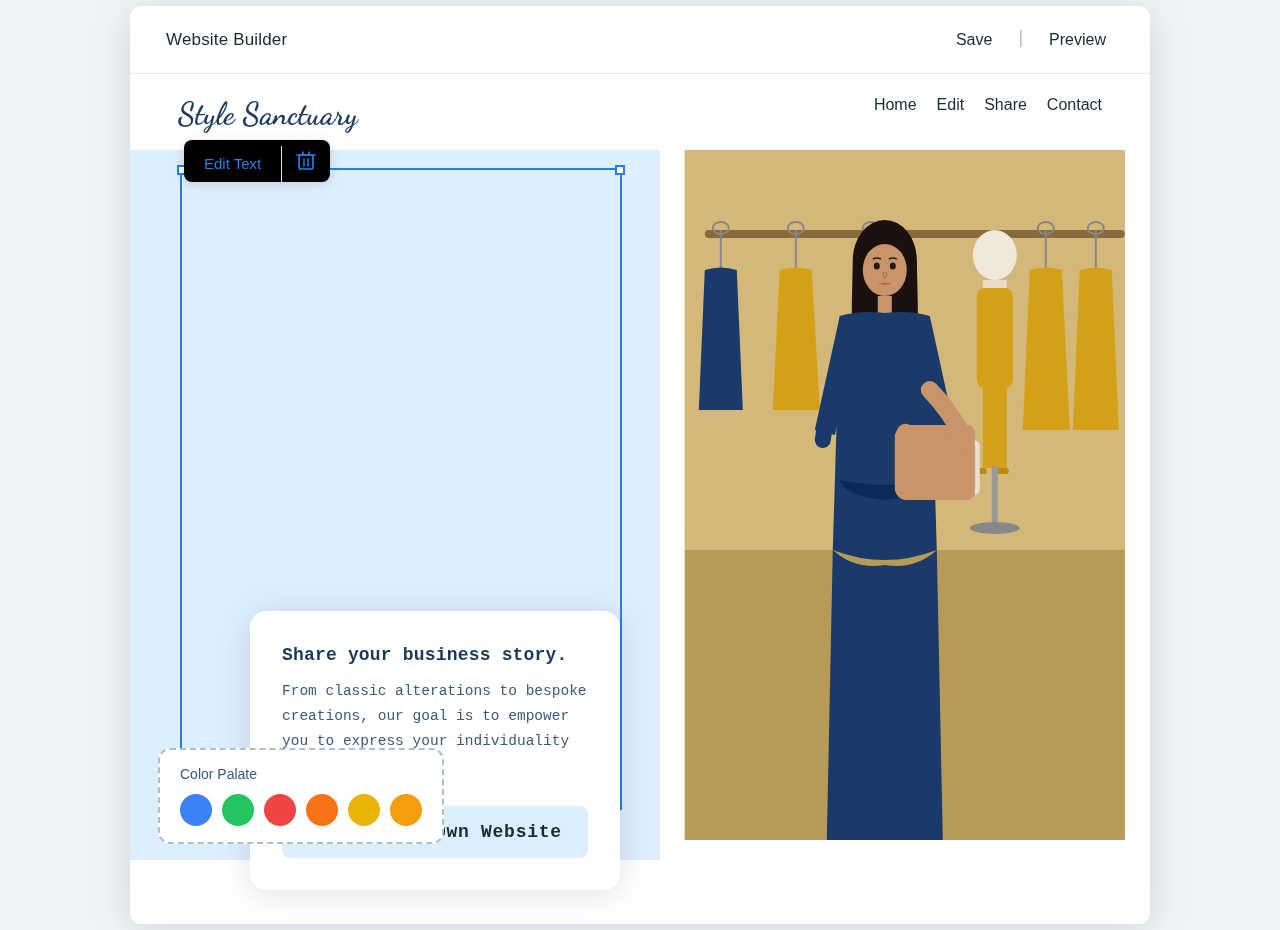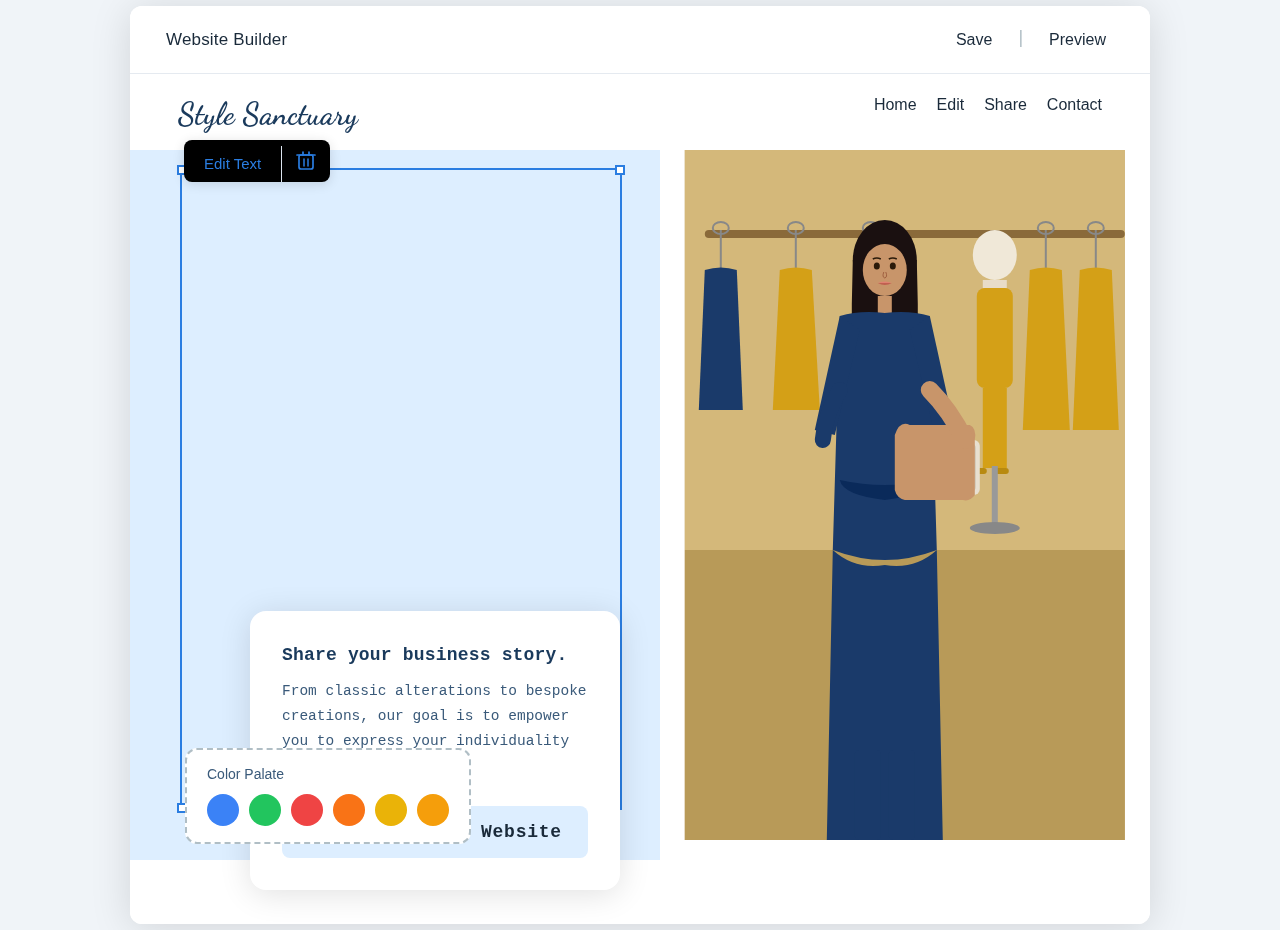--- a/index.html
+++ b/index.html
@@ -232,21 +232,21 @@
     .hero-right {
       flex: 0 0 48%;
       position: relative;
       overflow: hidden;
     }
 
     
     .color-palette {
       position: absolute;
       bottom: 80px;
-      left: 55px;
+      left: 28px;
       background: #fff;
       border: 2px dashed #b0bec5;
       border-radius: 12px;
       padding: 16px 20px;
       z-index: 30;
       min-width: 240px;
     }
     .color-palette-title {
       font-size: 14px;
       color: #3a5a7a;

